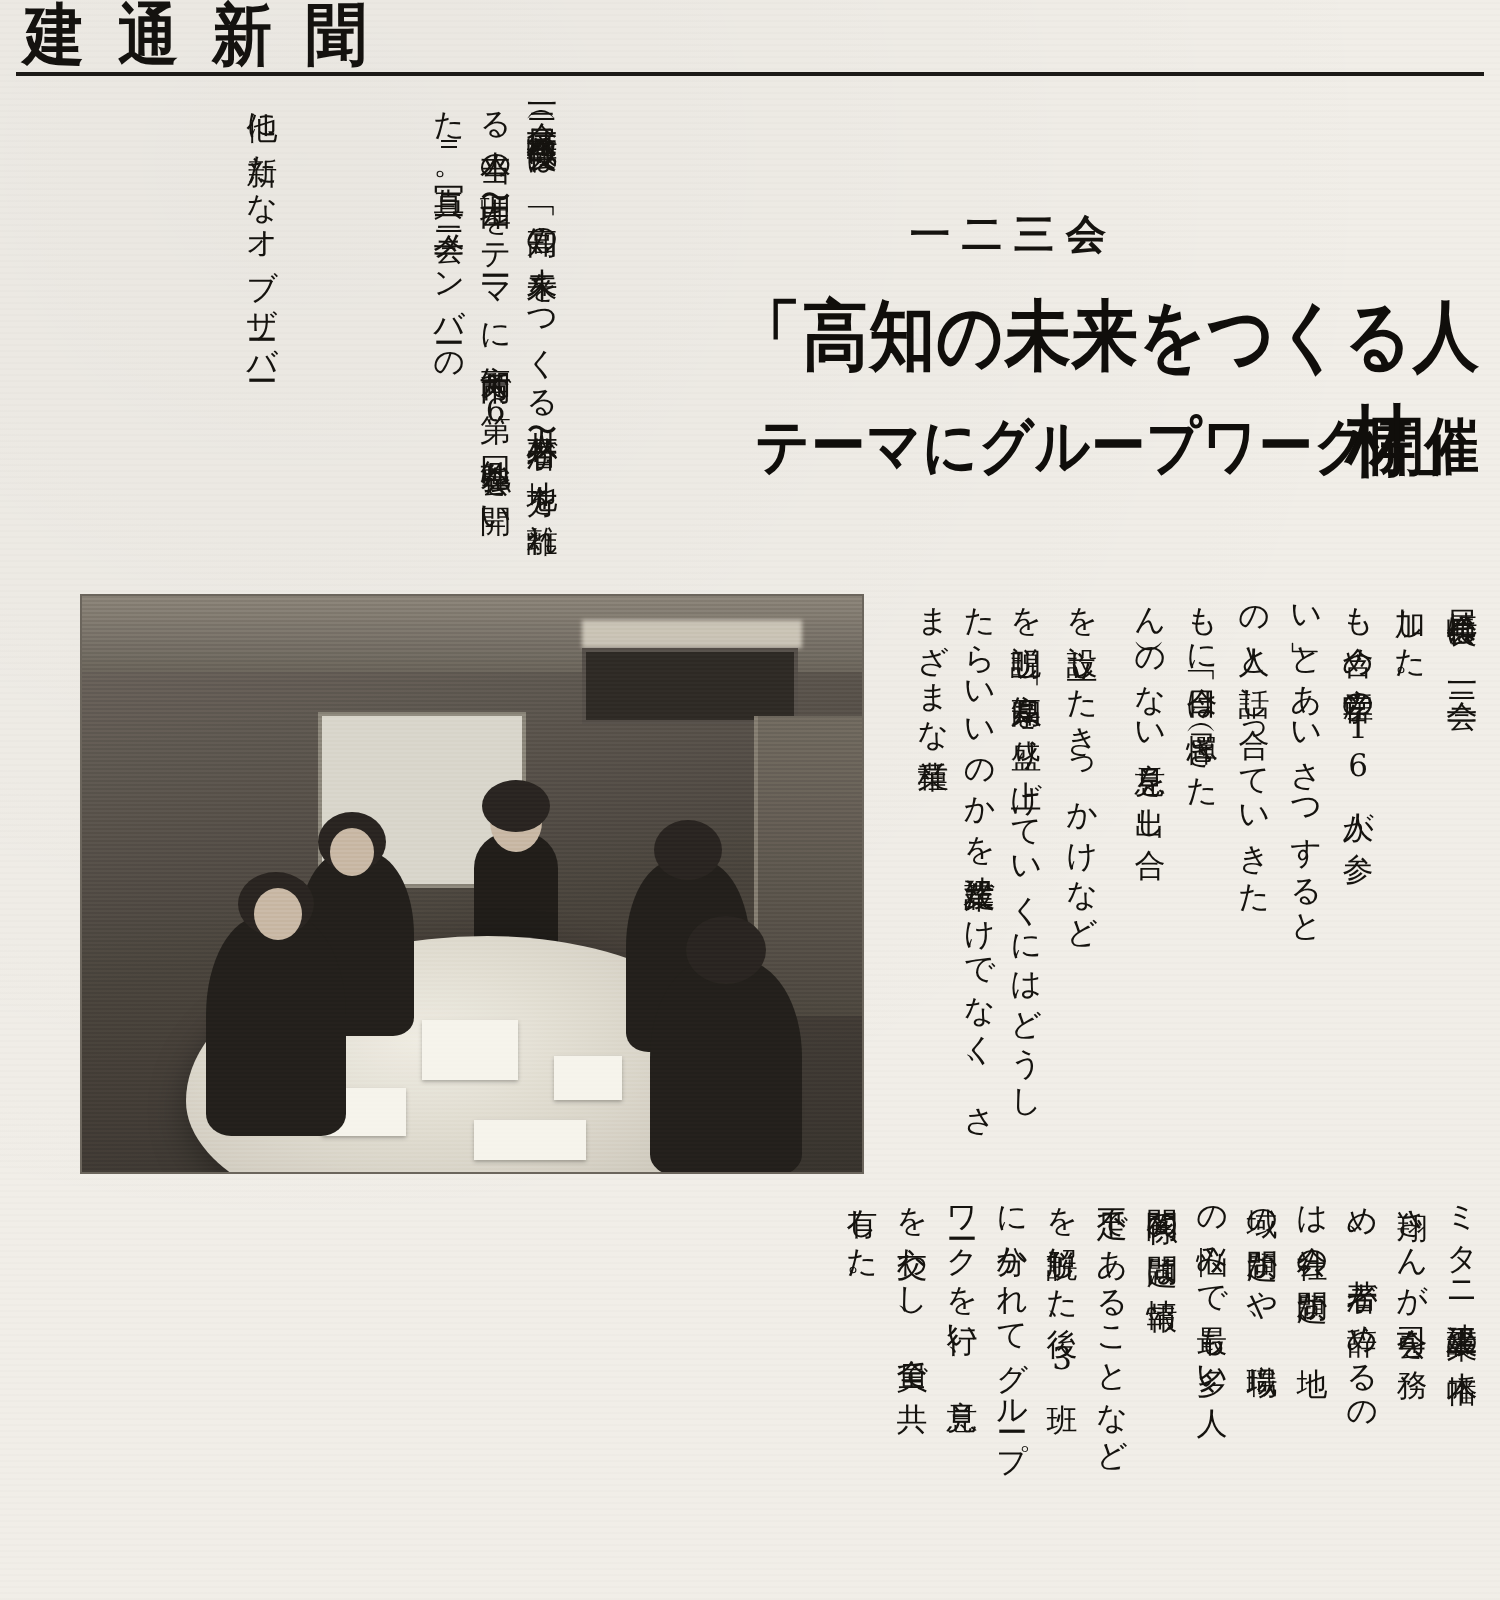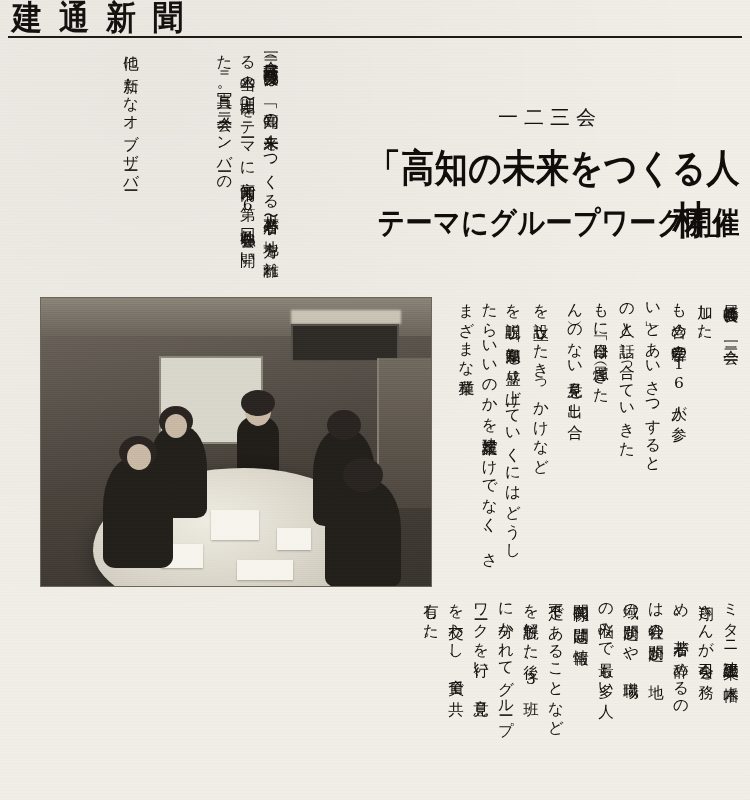--- a/index.html
+++ b/index.html
@@ -88,25 +88,24 @@
     font-size: 15.5px;
     letter-spacing: 1.5px;
     line-height: 1.5;
   }
   
   .kicker {
     position: absolute;
     top: 104px;
     left: 455px;
     width: 190px;
-    text-align: center;
     font-family: "DejaVu Serif", serif;
     font-size: 20px;
     letter-spacing: 6px;
-    font-weight: normal;
+    font-weight: bold;
     color: #15130f;
   }
   .headline1 {
     position: absolute;
     top: 150px;
     left: 320px;
     width: 420px;
     text-align: right;
     font-family: "DejaVu Serif", serif;
     font-size: 33px;

